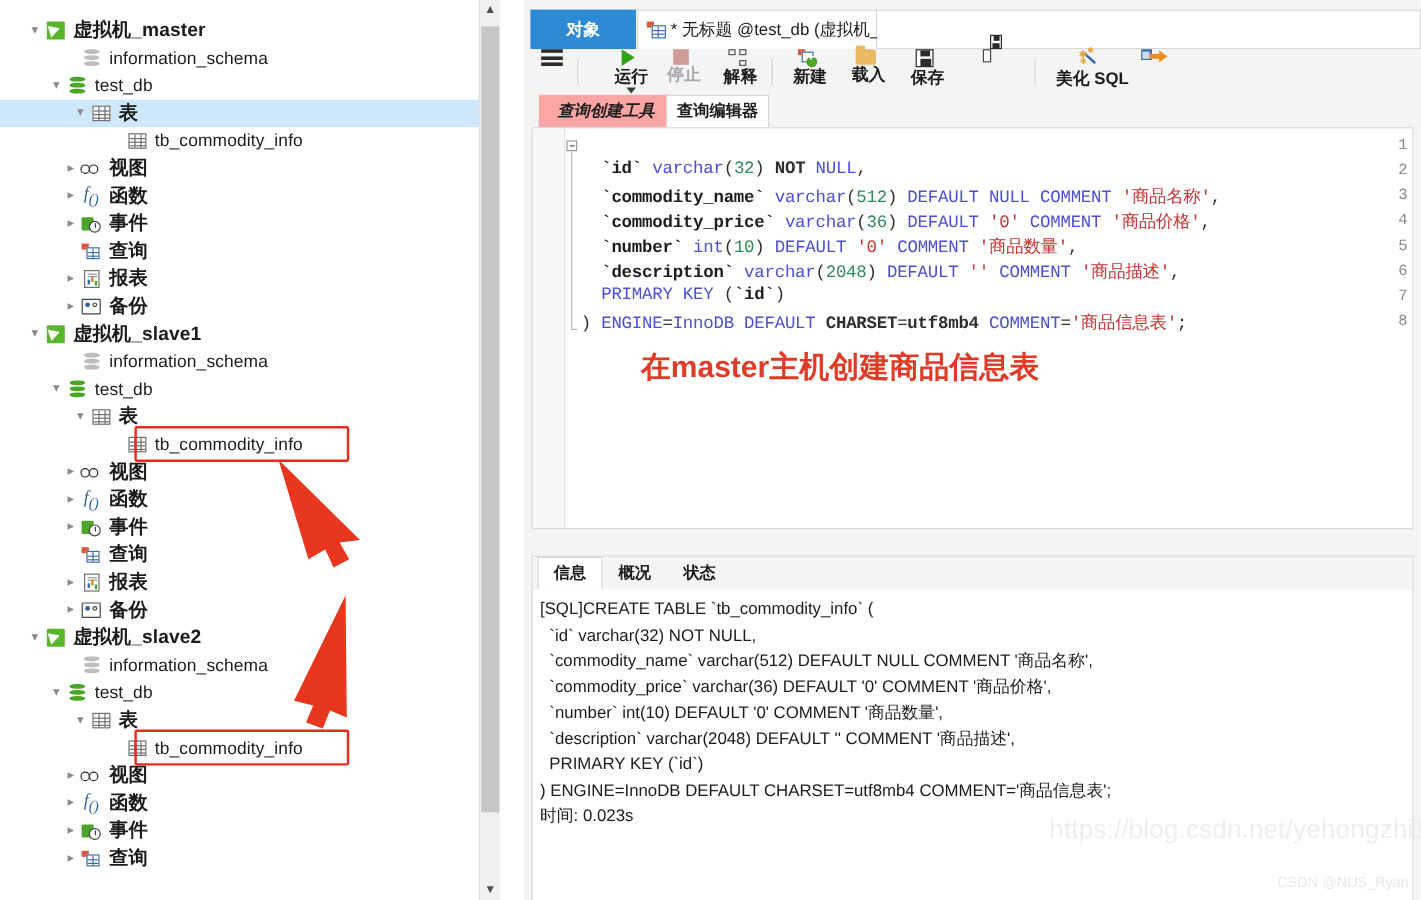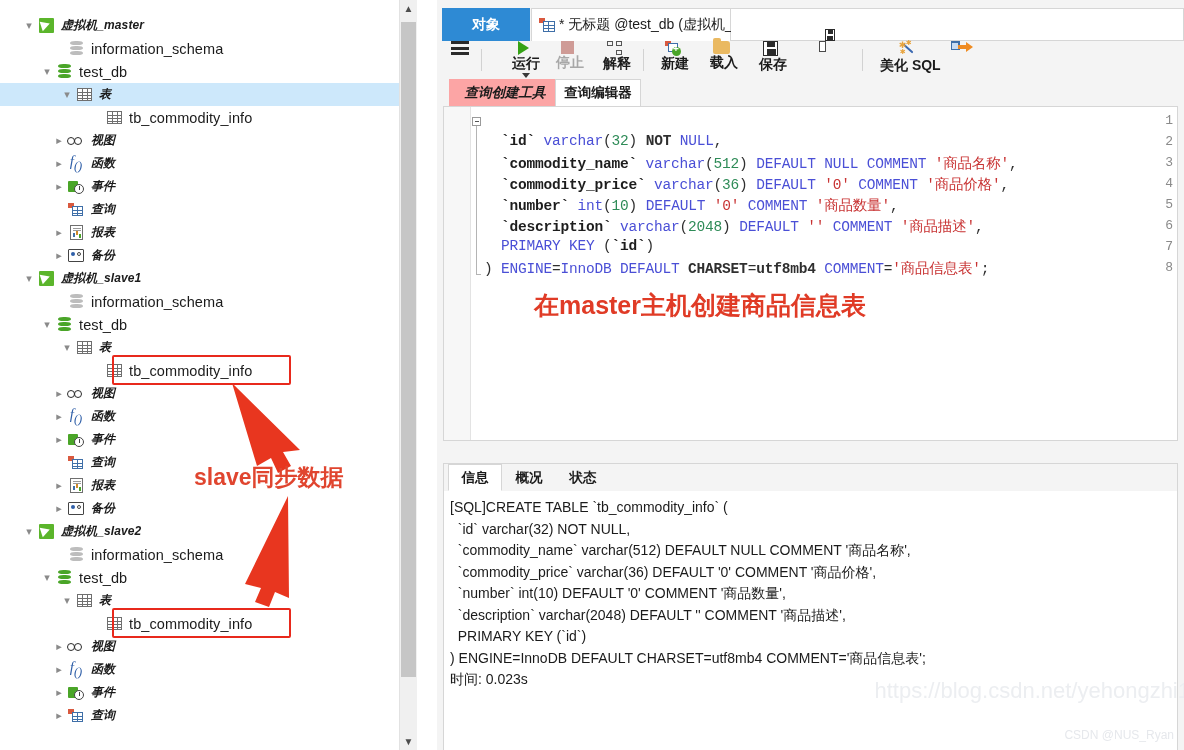--- a/index.html
+++ b/index.html
@@ -25,21 +25,21 @@
     display:flex;align-items:center;justify-content:center;
     color:#8a8a8a;font-size:11px;line-height:1;
   }
   .twisty.none{visibility:hidden;}
   .ico{
     width:20px;height:20px;flex:0 0 20px;margin-right:5px;
     display:flex;align-items:center;justify-content:center;
     position:relative;
   }
   .lbl{font-size:14.5px;color:#1b1b1b;letter-spacing:.1px;}
-  .lbl.cn{font-size:12px;font-weight:600;font-style:italic;}
+  .lbl.cn{font-size:16px;font-weight:600;}
 
   
   .ic-conn{width:15px;height:15px;background:#5bb52b;border-radius:1px;position:relative;overflow:hidden;}
   .ic-conn:after{content:"";position:absolute;left:2px;top:2px;width:0;height:0;
     border-left:9px solid #ffffff;border-top:5px solid transparent;border-bottom:5px solid transparent;
     transform:rotate(-18deg);}
   .ic-db{width:13px;height:15px;position:relative;}
   .ic-db i{position:absolute;left:0;width:13px;height:4px;border-radius:50%/60%;display:block;}
   .ic-db i:nth-child(1){top:0;}
   .ic-db i:nth-child(2){top:5px;}
@@ -499,21 +499,20 @@
   <div class="redbox" style="left:112px;top:355px;width:175px;height:26px;"></div>
   <div class="redbox" style="left:112px;top:608px;width:175px;height:26px;"></div>
 
   <svg style="position:absolute;left:0;top:0;width:417px;height:750px;pointer-events:none;">
     <g fill="#e8361f">
       <polygon points="232,383 300,450 283,452 291,466 278,473 271,458 257,466"></polygon>
       <polygon points="296,496 253,584 269,588 263,602 277,607 283,592 297,598" transform="translate(-8,0)"></polygon>
     </g>
   </svg>
 
-  <div class="annot" id="annot-slave" style="left:194px;top:462px;font-size:23px;">slave同步数据</div>
 
   <div id="sb-scroll">
     <div class="arw up">▲</div>
     <div class="thumb"></div>
     <div class="arw dn">▼</div>
   </div>
 </div>
 
 <div id="right">
 

